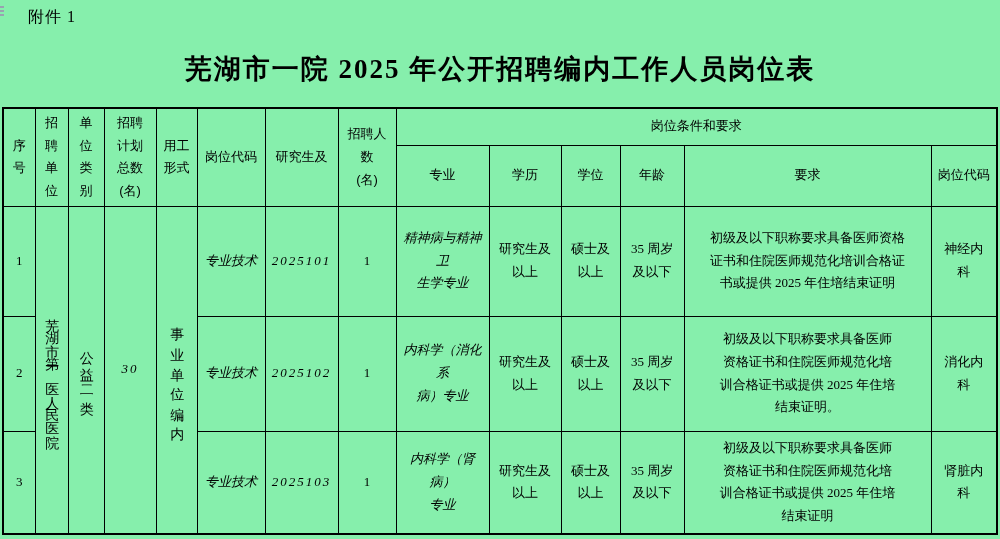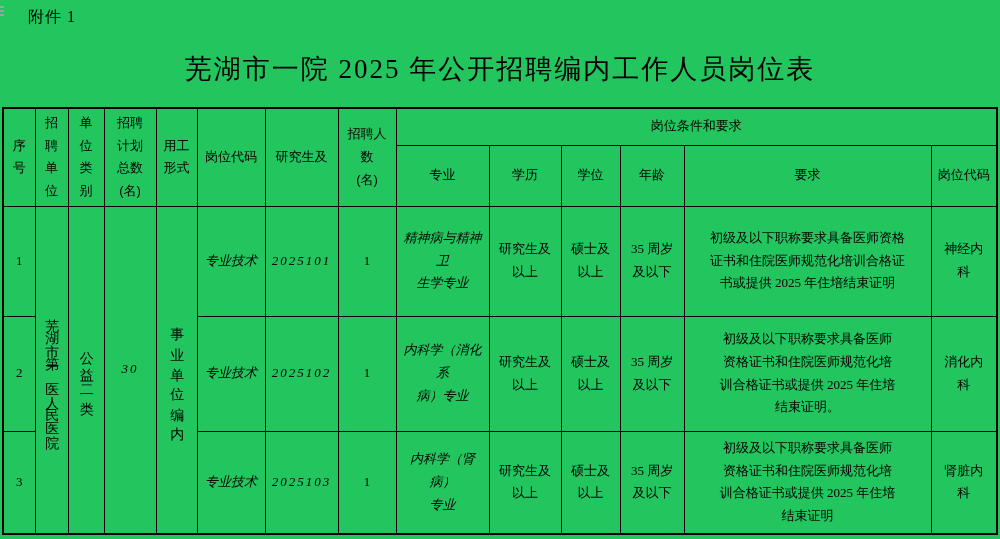--- a/index.html
+++ b/index.html
@@ -1,21 +1,21 @@
 <!DOCTYPE html>
 <html lang="zh"><head>
 <meta charset="utf-8">
 <style>
   * { box-sizing: border-box; }
   html, body { margin: 0; padding: 0; background: #ffffff; }
   .page {
     position: relative;
     width: 1000px;
     height: 539px;
-    background: #22c55e;
+    background: #86efac;
     color: #000000;
     font-family: "Liberation Serif", "DejaVu Serif", serif;
     overflow: hidden;
   }
   .edge-artifact {
     position: absolute;
     left: 0; top: 6px;
     width: 4px; height: 2px;
     background: #98a2b0;
     box-shadow: 0 4px 0 #98a2b0, 0 8px 0 #98a2b0;
@@ -26,21 +26,21 @@
     font-size: 16px;
     letter-spacing: 1px;
   }
   .doc-title {
     position: absolute;
     top: 51px; left: 0;
     width: 100%;
     margin: 0;
     text-align: center;
     font-size: 27px;
-    font-weight: normal;
+    font-weight: bold;
     letter-spacing: 2px;
     font-family: "Liberation Serif", "DejaVu Serif", serif;
   }
   table.job-table {
     position: absolute;
     left: 2px; top: 107px;
     width: 994px;
     border-collapse: collapse;
     table-layout: fixed;
     border: 2px solid #000;

